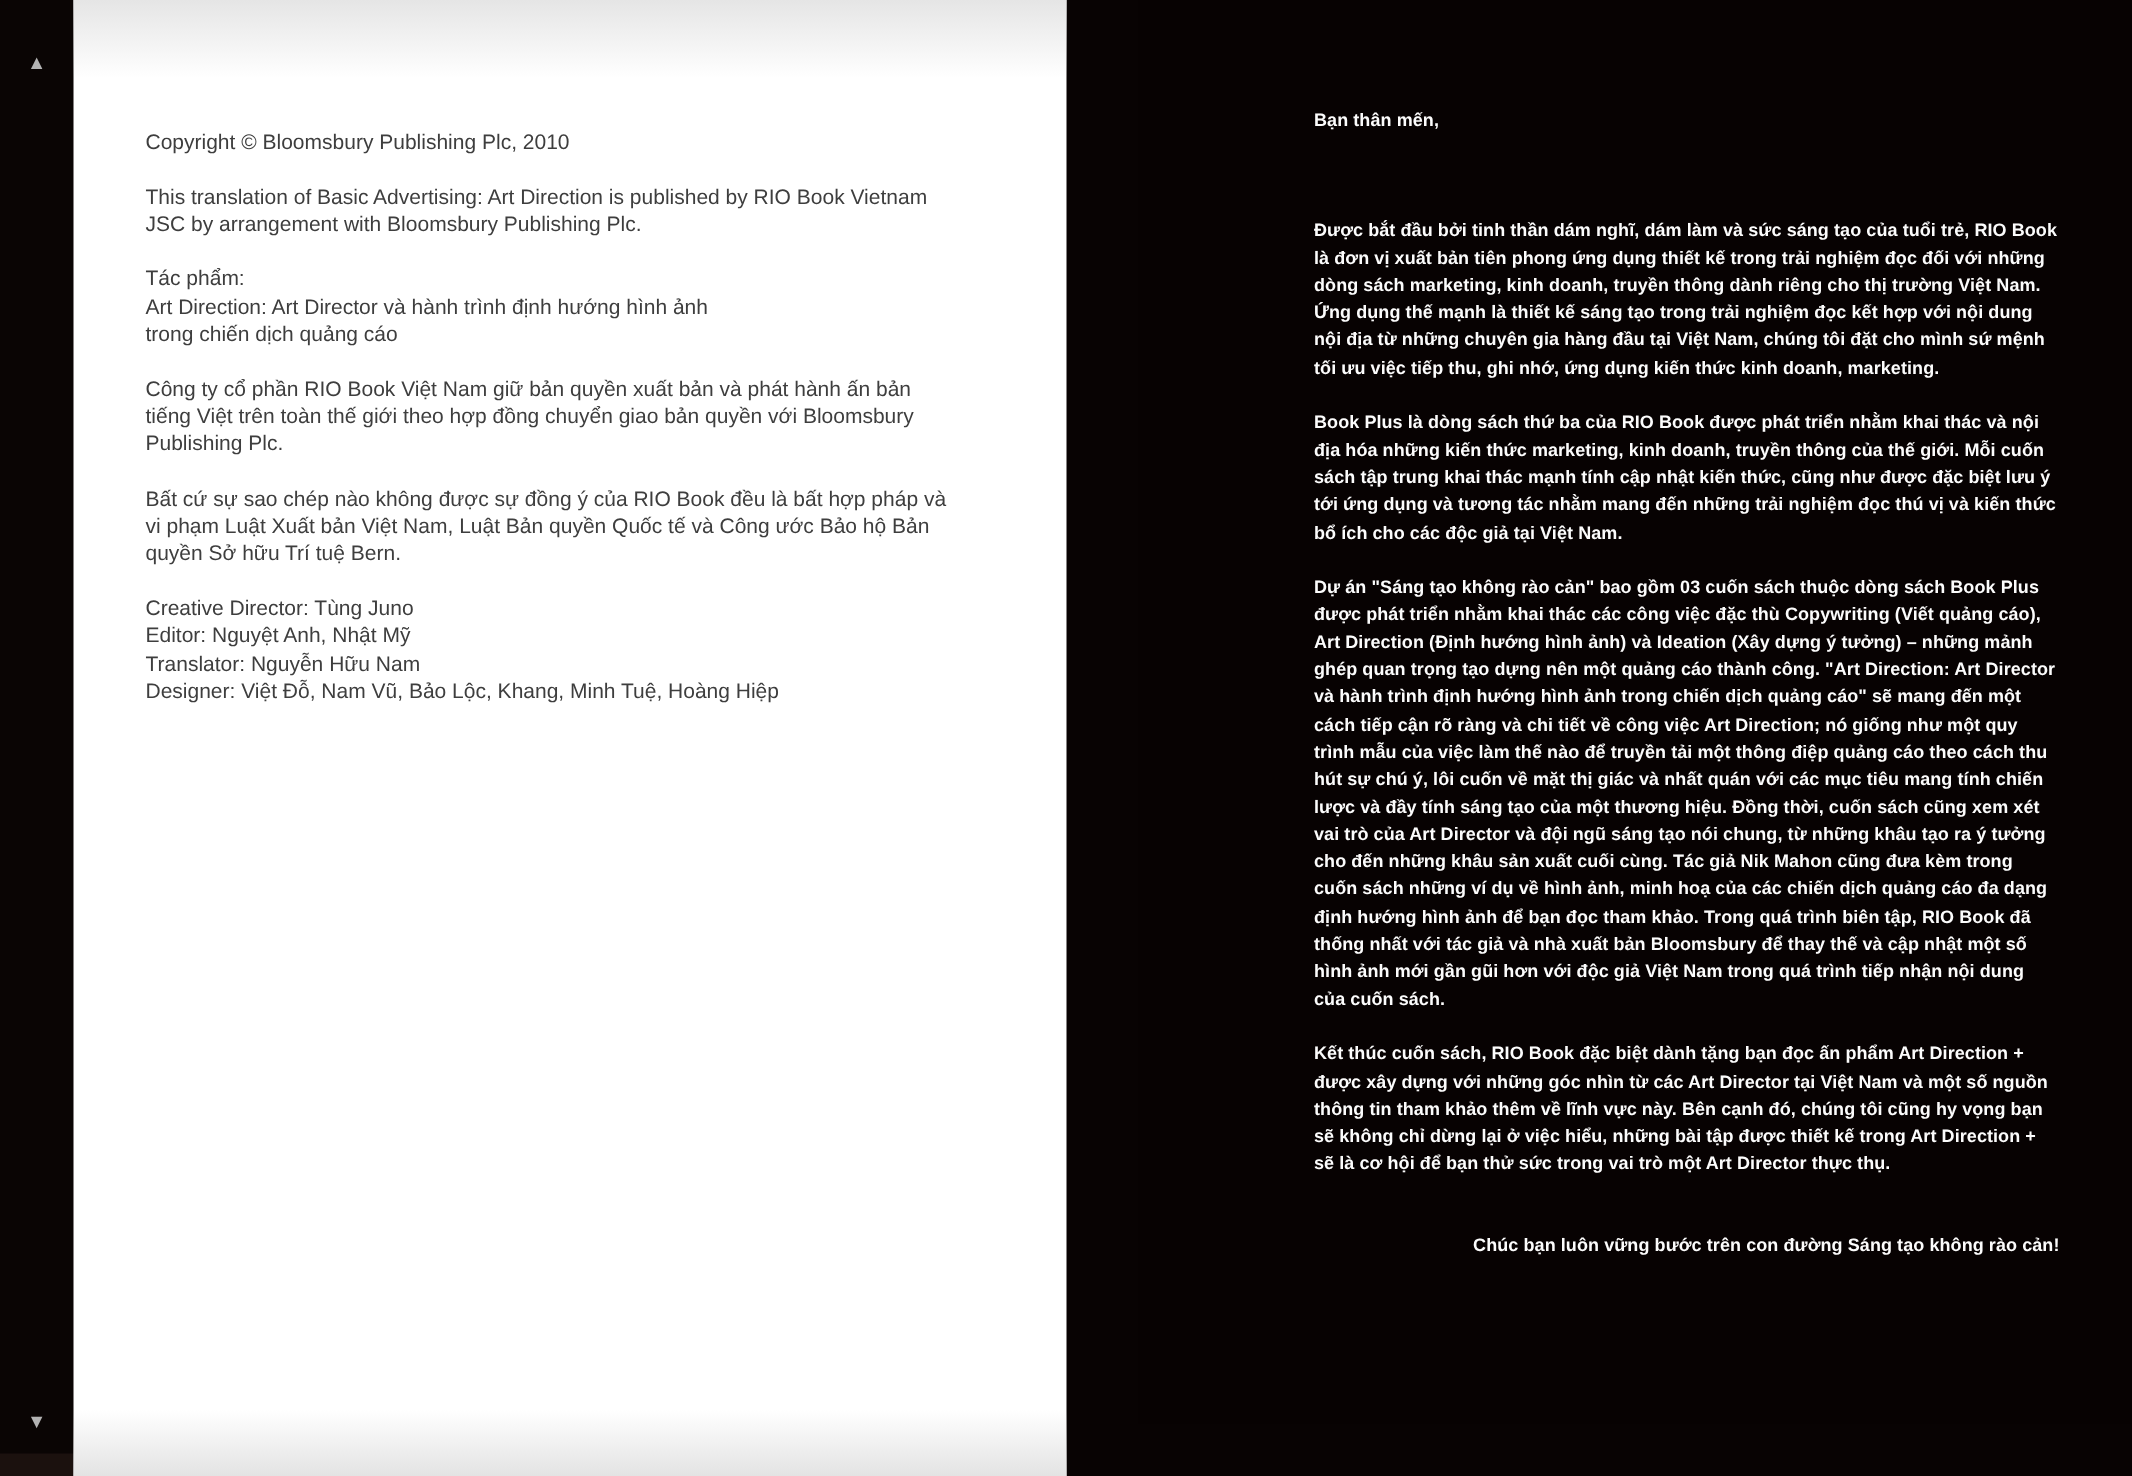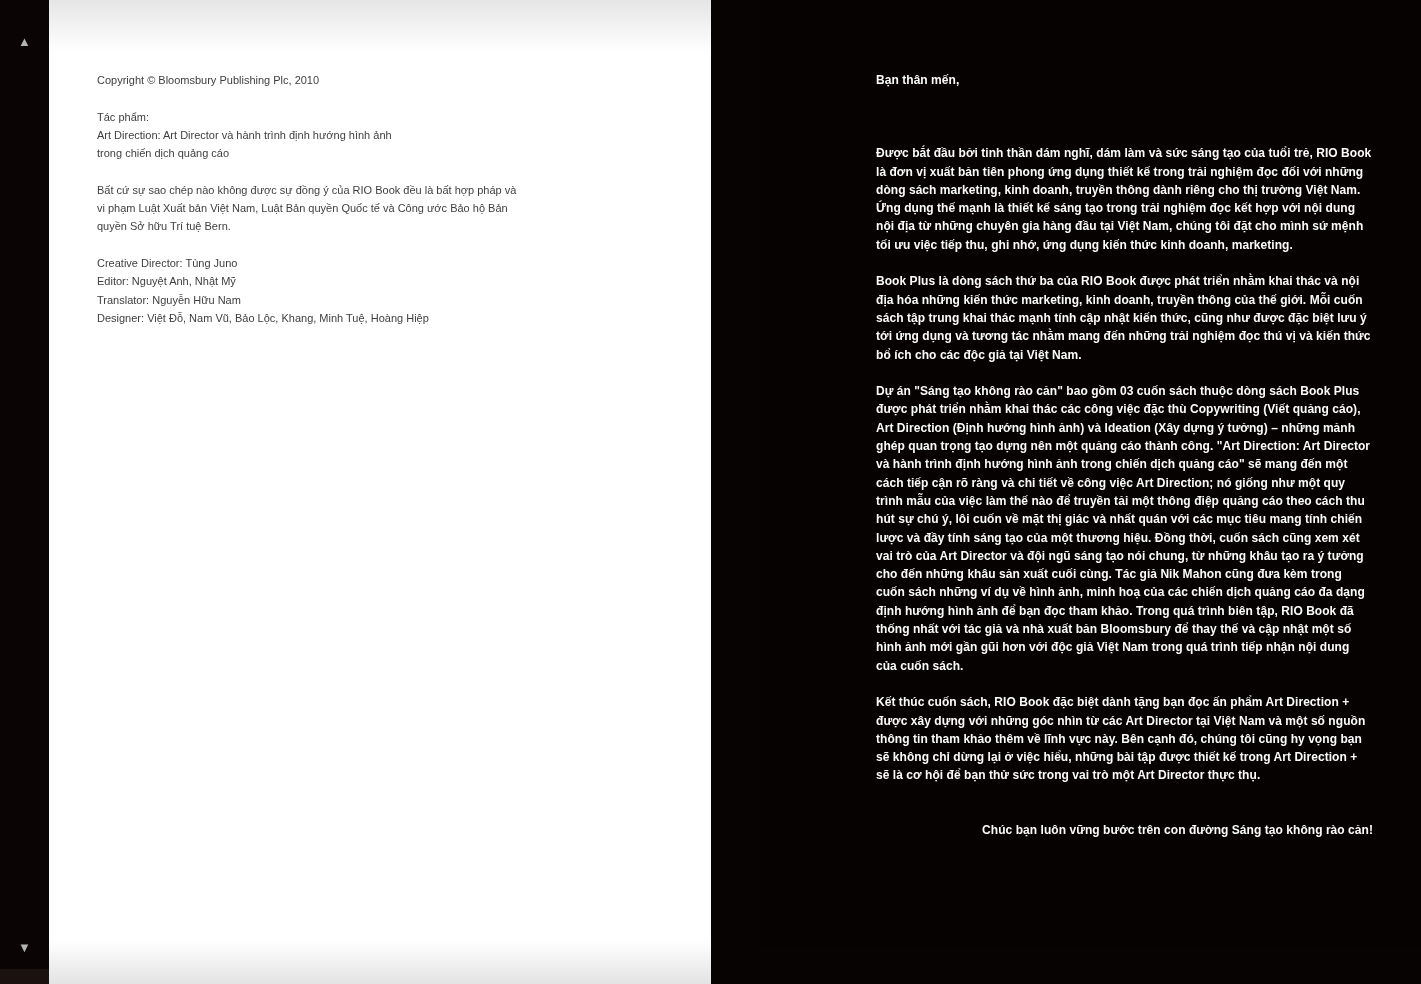--- a/index.html
+++ b/index.html
@@ -39,22 +39,22 @@
     content: ""; position: absolute; left: 0; top: 0; right: 0; height: 52px;
     background: linear-gradient(180deg, #e5e5e5 0%, rgba(255,255,255,0) 100%);
     pointer-events: none;
   }
   .page-left::after {
     content: ""; position: absolute; left: 0; bottom: 0; right: 0; height: 44px;
     background: linear-gradient(0deg, #e3e3e3 0%, rgba(255,255,255,0) 100%);
     pointer-events: none;
   }
   .left-content {
-    position: absolute; left: 48px; top: 71px; width: 560px;
-    color: #3e3e3e; font-size: 11px; line-height: 18.3px;
+    position: absolute; left: 48px; top: 85px; width: 560px;
+    color: #3e3e3e; font-size: 14px; line-height: 18.3px;
   }
   .left-content p {
     margin: 0 0 18.3px 0;
     white-space: pre-line;
   }
   .left-content p:last-child { margin-bottom: 0; }
 
   
   .page-right {
     position: absolute; left: 711px; top: 0; width: 710px; height: 949px;
@@ -81,23 +81,28 @@
     </div>
     <div class="rail-arrow down">
       <span>▼</span>
     </div>
     <div class="rail-strip"></div>
   </div>
 
   <div class="page page-left">
     <div class="left-content">
       <p>Copyright © Bloomsbury Publishing Plc, 2010</p>
+      <p>This translation of Basic Advertising: Art Direction is published by RIO Book Vietnam
+JSC by arrangement with Bloomsbury Publishing Plc.</p>
       <p>Tác phẩm:
 Art Direction: Art Director và hành trình định hướng hình ảnh
 trong chiến dịch quảng cáo</p>
+      <p>Công ty cổ phần RIO Book Việt Nam giữ bản quyền xuất bản và phát hành ấn bản
+tiếng Việt trên toàn thế giới theo hợp đồng chuyển giao bản quyền với Bloomsbury
+Publishing Plc.</p>
       <p>Bất cứ sự sao chép nào không được sự đồng ý của RIO Book đều là bất hợp pháp và
 vi phạm Luật Xuất bản Việt Nam, Luật Bản quyền Quốc tế và Công ước Bảo hộ Bản
 quyền Sở hữu Trí tuệ Bern.</p>
       <p>Creative Director: Tùng Juno
 Editor: Nguyệt Anh, Nhật Mỹ
 Translator: Nguyễn Hữu Nam
 Designer: Việt Đỗ, Nam Vũ, Bảo Lộc, Khang, Minh Tuệ, Hoàng Hiệp</p>
     </div>
   </div>
 

